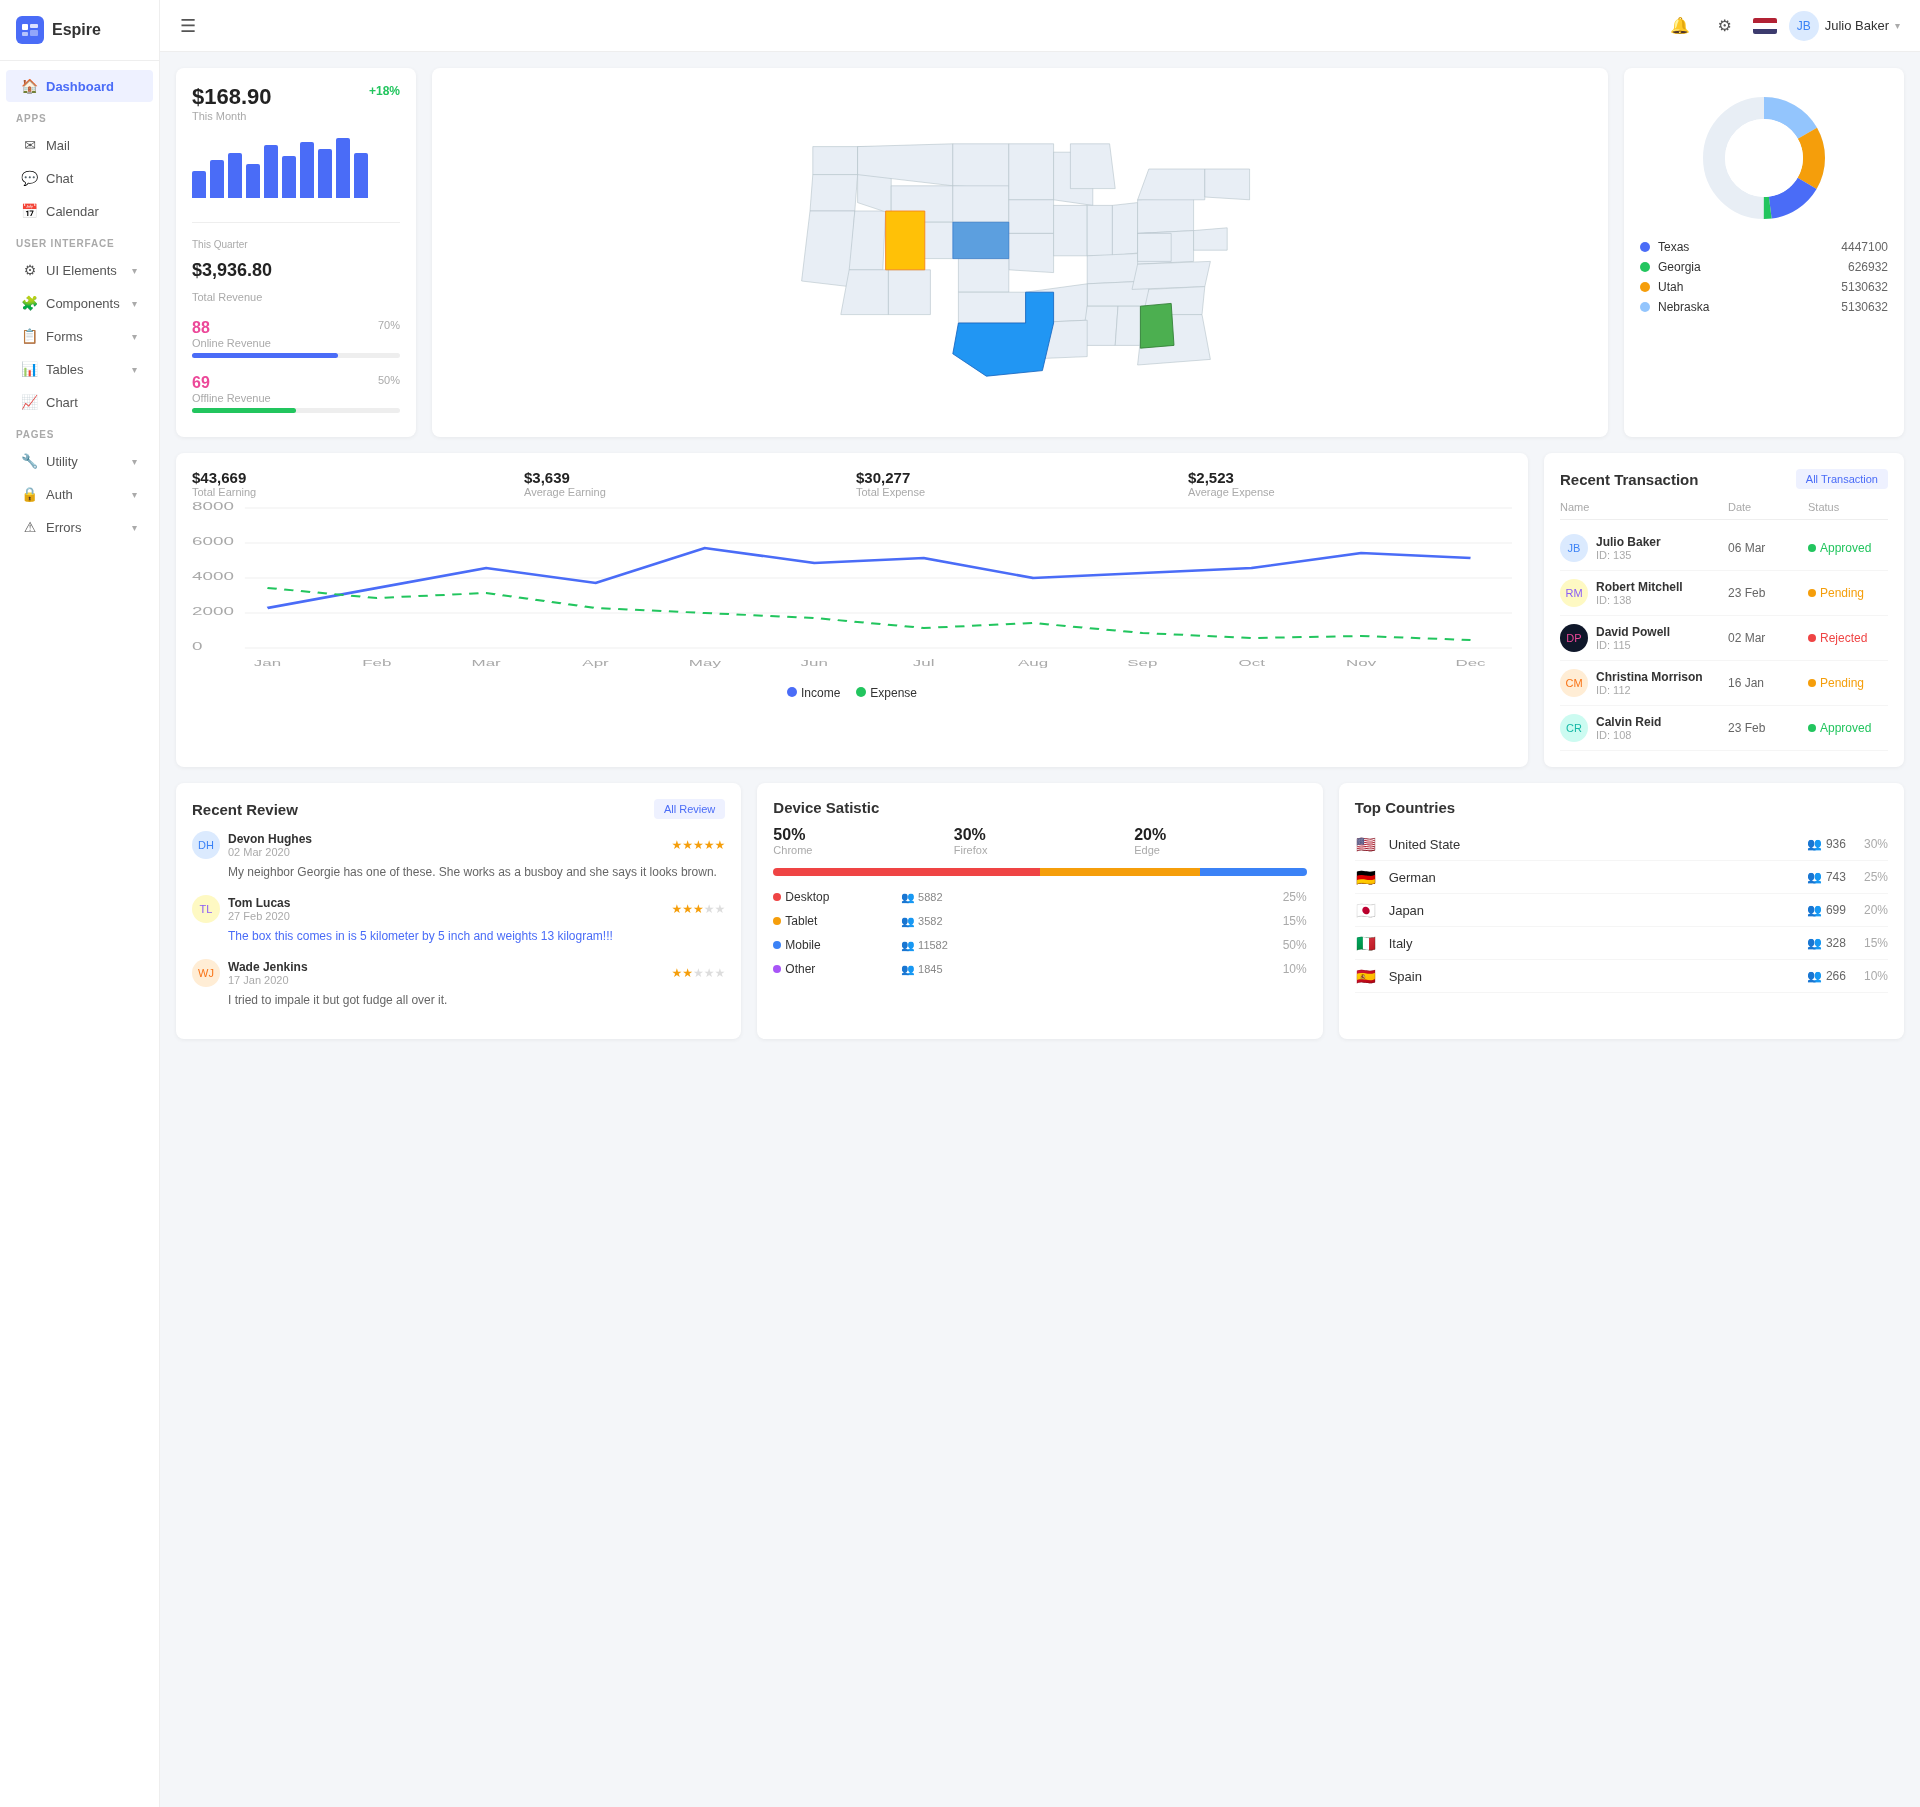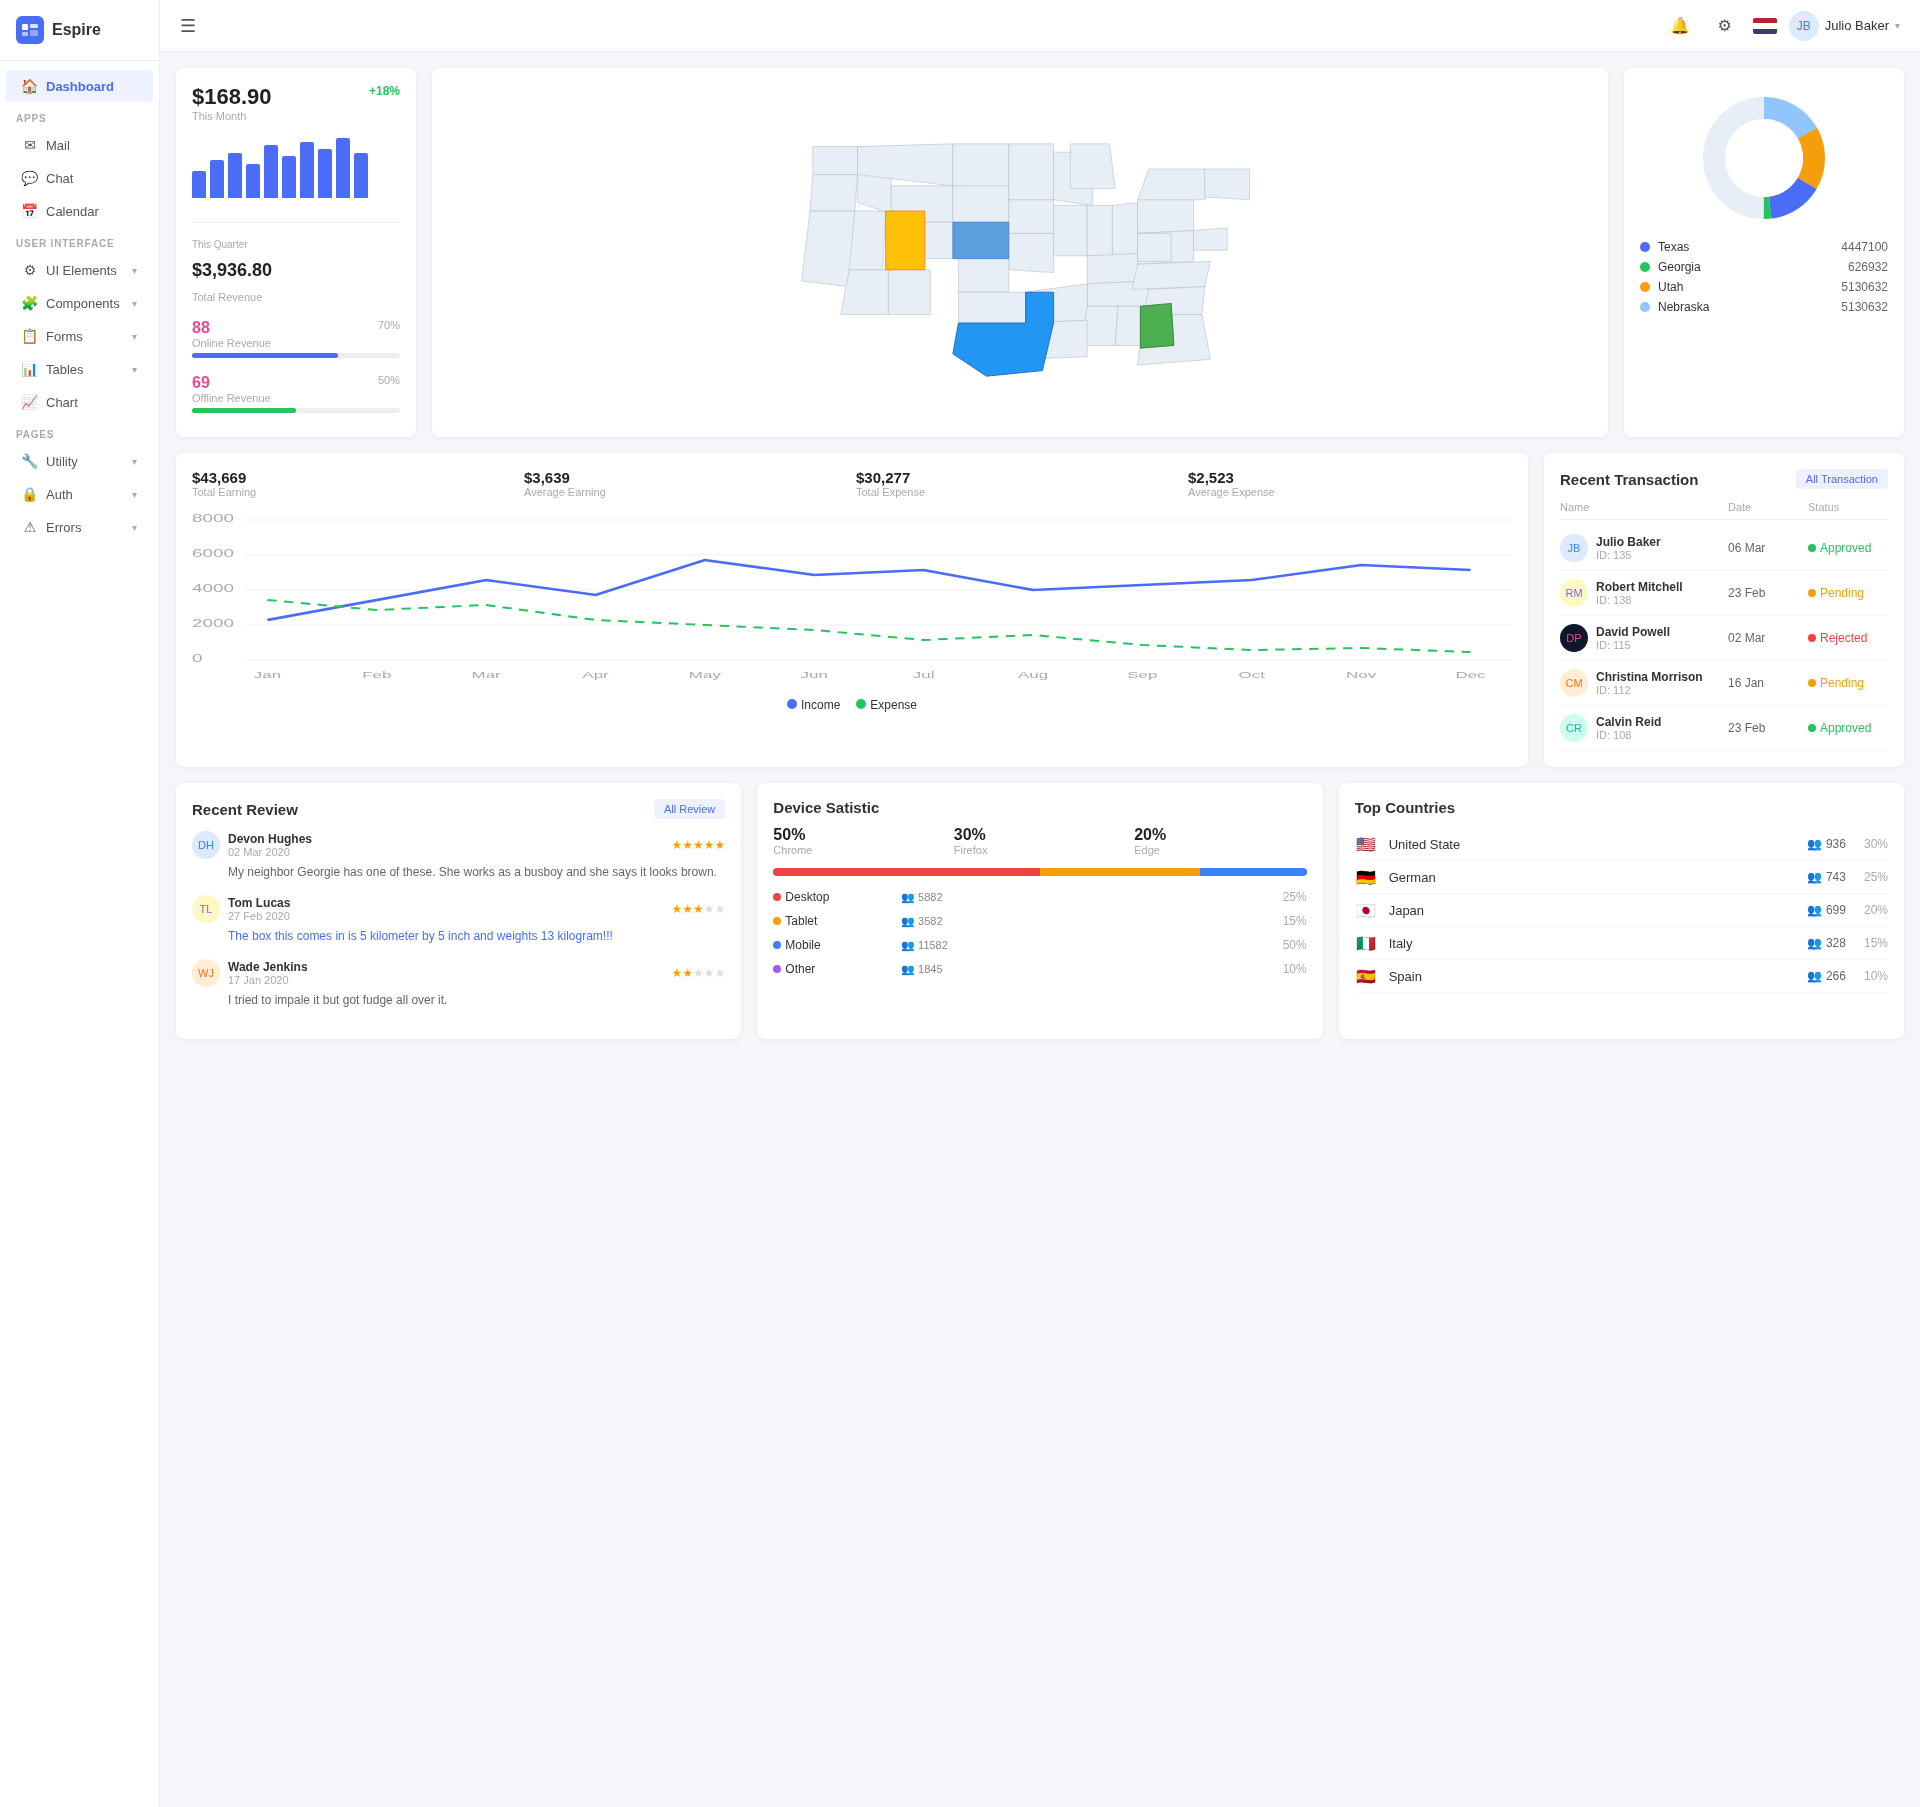--- a/index.html
+++ b/index.html
@@ -68,21 +68,21 @@
     .legend-list { width: 100%; }
     .legend-item { display: flex; align-items: center; gap: 8px; margin-bottom: 6px; font-size: 12px; }
     .legend-dot { width: 10px; height: 10px; border-radius: 50%; flex-shrink: 0; }
     .legend-name { flex: 1; color: #333; }
     .legend-val { color: #666; font-size: 12px; }
 
     
     .overview-row { display: grid; grid-template-columns: 1fr 360px; gap: 16px; margin-bottom: 16px; }
     .overview-card { }
     .overview-title { font-size: 15px; font-weight: 700; margin-bottom: 12px; }
-    .overview-stats { display: grid; grid-template-columns: repeat(4, 1fr); gap: 8px; margin-bottom: 12px; }
+    .overview-stats { display: grid; grid-template-columns: repeat(4, 1fr); gap: 8px; }
     .ov-stat-val { font-size: 15px; font-weight: 700; color: #222; }
     .ov-stat-lbl { font-size: 11px; color: #aaa; }
     .line-chart-container { width: 100%; height: 180px; position: relative; }
     .line-chart-svg { width: 100%; height: 100%; }
     .chart-legend { display: flex; gap: 16px; justify-content: center; margin-top: 8px; font-size: 12px; }
     .chart-legend-dot { width: 10px; height: 10px; border-radius: 50%; display: inline-block; margin-right: 4px; }
 
     
     .txn-card { }
     .txn-header { display: flex; align-items: center; justify-content: space-between; margin-bottom: 12px; }

